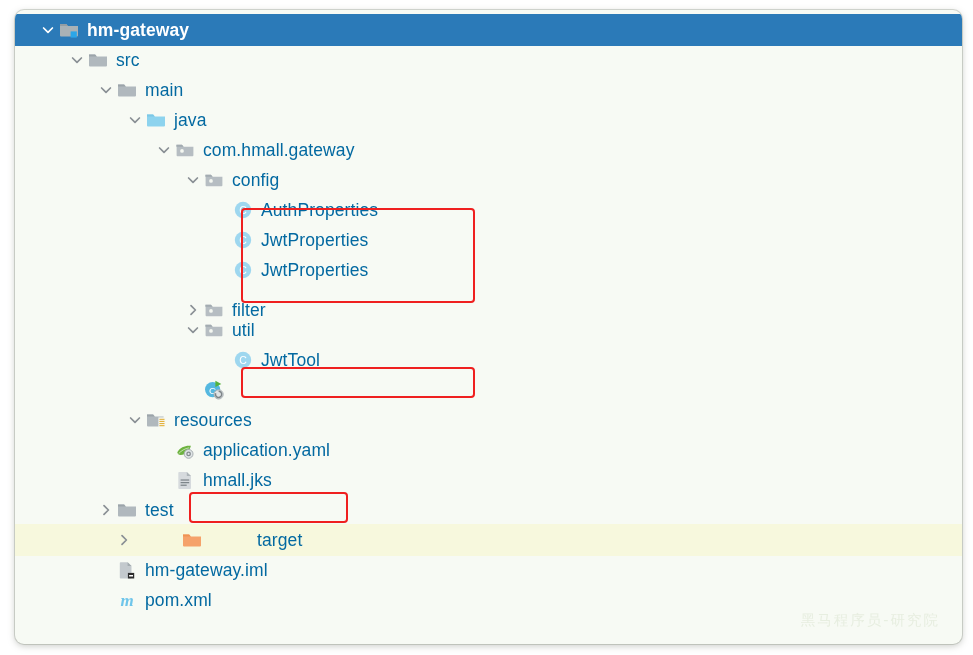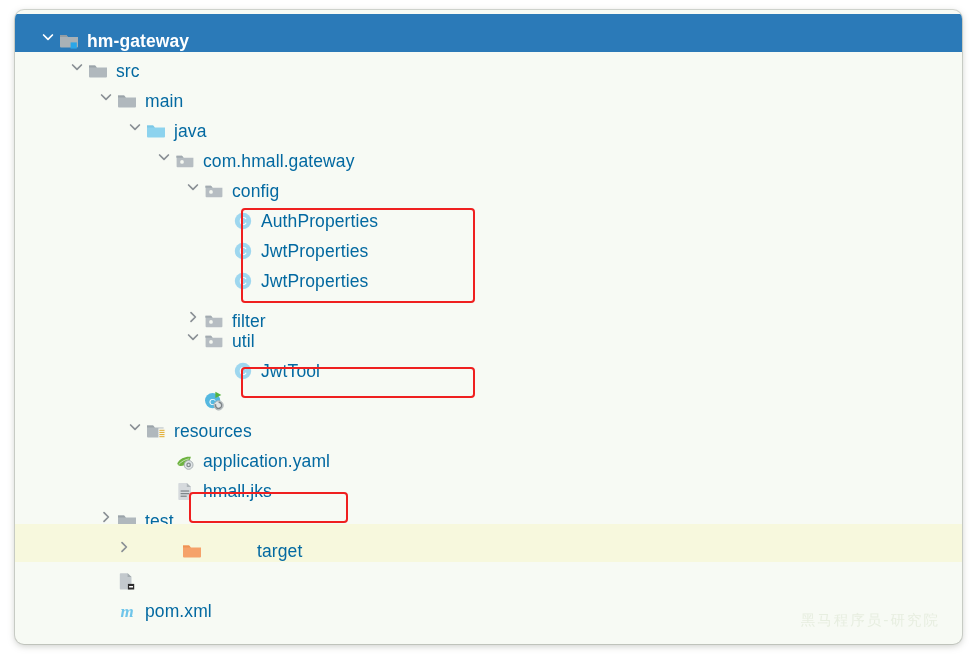--- a/index.html
+++ b/index.html
@@ -26,23 +26,23 @@
     box-shadow: 0 2px 7px rgba(120,125,115,0.40),
                 0 0 0 1px rgba(185,192,180,0.55);
     overflow: hidden;
   }
 
   
   .row {
     position: absolute;
     left: 0;
     width: 947px;
-    height: 38px;
+    height: 32px;
     display: flex;
-    align-items: flex-end;
+    align-items: center;
     box-sizing: border-box;
   }
   .row.selected {
     background: #2b7ab8;
   }
   .row.band {
     background: #f7f8dd;
     gap: 47px;
   }
 
@@ -373,20 +373,21 @@
         <div style="width: 81px; flex: 0 0 auto; height: 1px;"></div>
         <div class="arrow"></div>
         <div class="ico">
           <svg width="22" height="22" viewBox="0 0 22 22">
             <path d="M4.6 3.2h7.0l3.9 3.9v11.6a.8.8 0 0 1-.8.8H4.6a.8.8 0 0 1-.8-.8V4a.8.8 0 0 1 .8-.8z" fill="#c3c9cd"></path>
             <path d="M11.6 3.2l3.9 3.9h-3.9z" fill="#a3abaf"></path>
             <rect x="11.9" y="13.9" width="6.3" height="5.6" fill="#2c2c2c"></rect>
             <rect x="13.1" y="16.0" width="3.9" height="1.5" fill="#ffffff"></rect>
           </svg>
         </div>
+        <span class="label">hm-gateway.iml</span>
       </div>
       <div class="row" style="top: 574px;">
         <div style="width: 81px; flex: 0 0 auto; height: 1px;"></div>
         <div class="arrow"></div>
         <div class="ico">
           <svg width="22" height="22" viewBox="0 0 22 22">
             <text x="11" y="17.2" text-anchor="middle" font-size="17" font-style="italic" font-weight="bold" font-family="Liberation Serif, serif" fill="#6fc5ea">m</text>
           </svg>
         </div>
         <span class="label">pom.xml</span>

